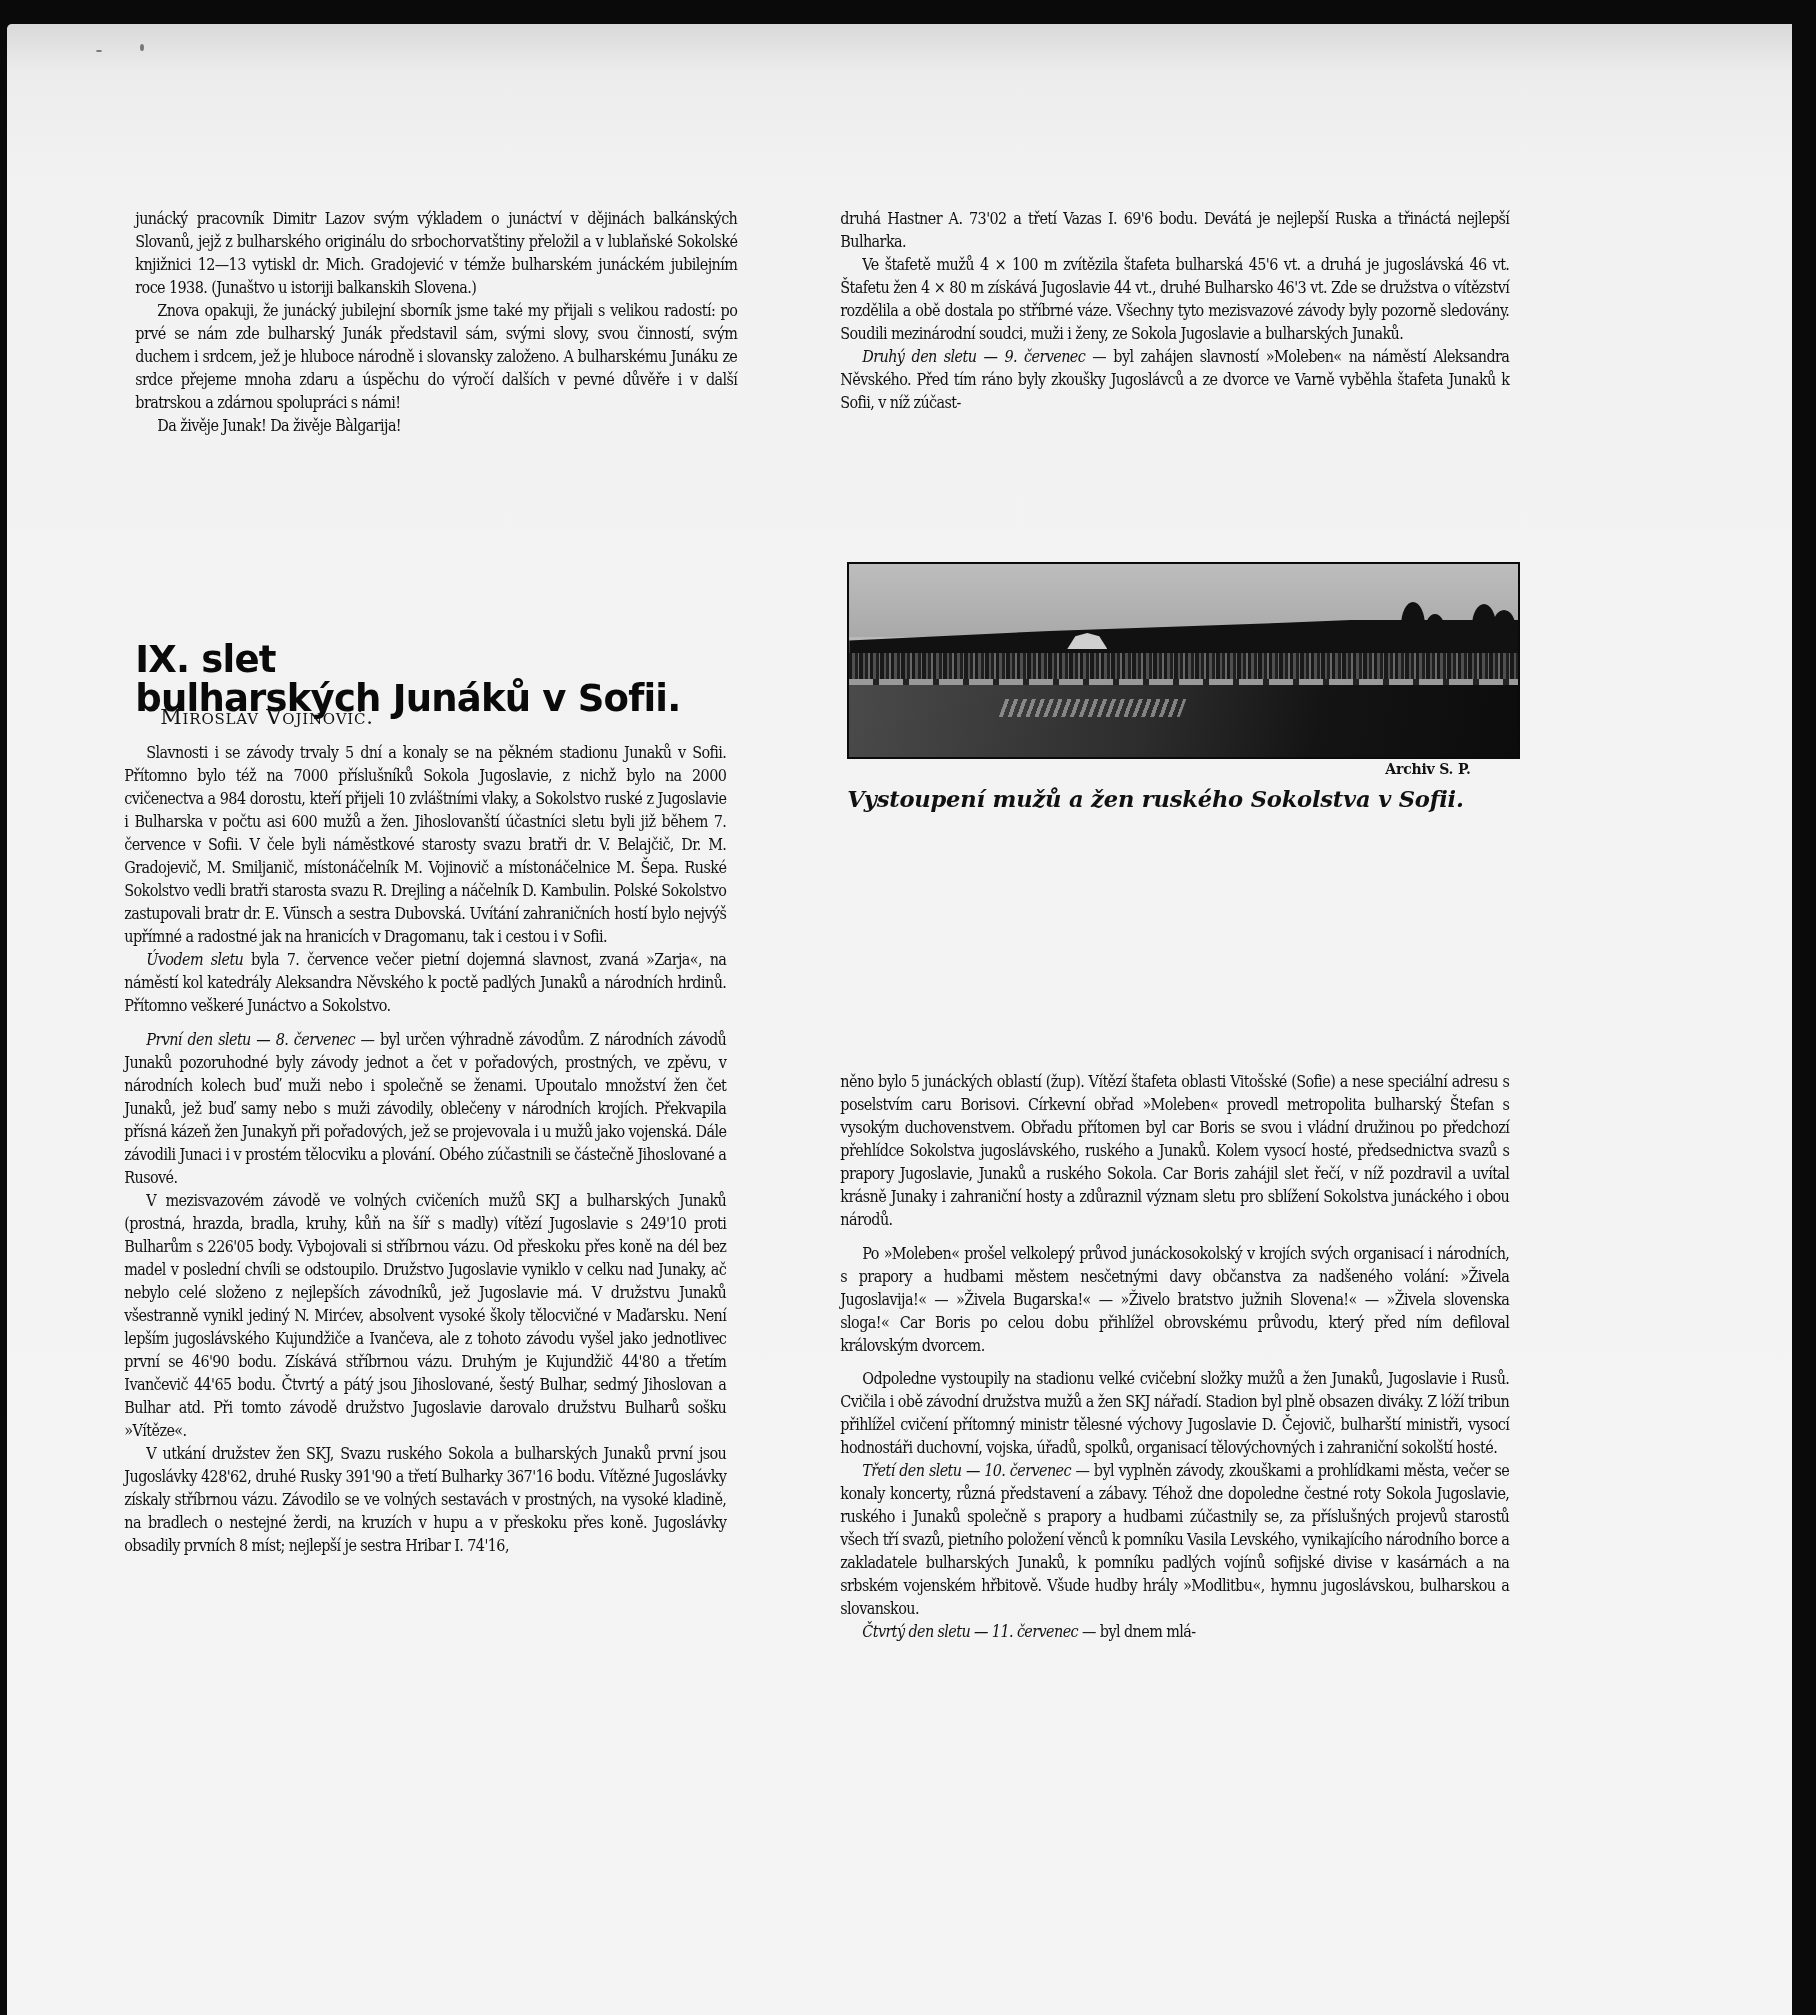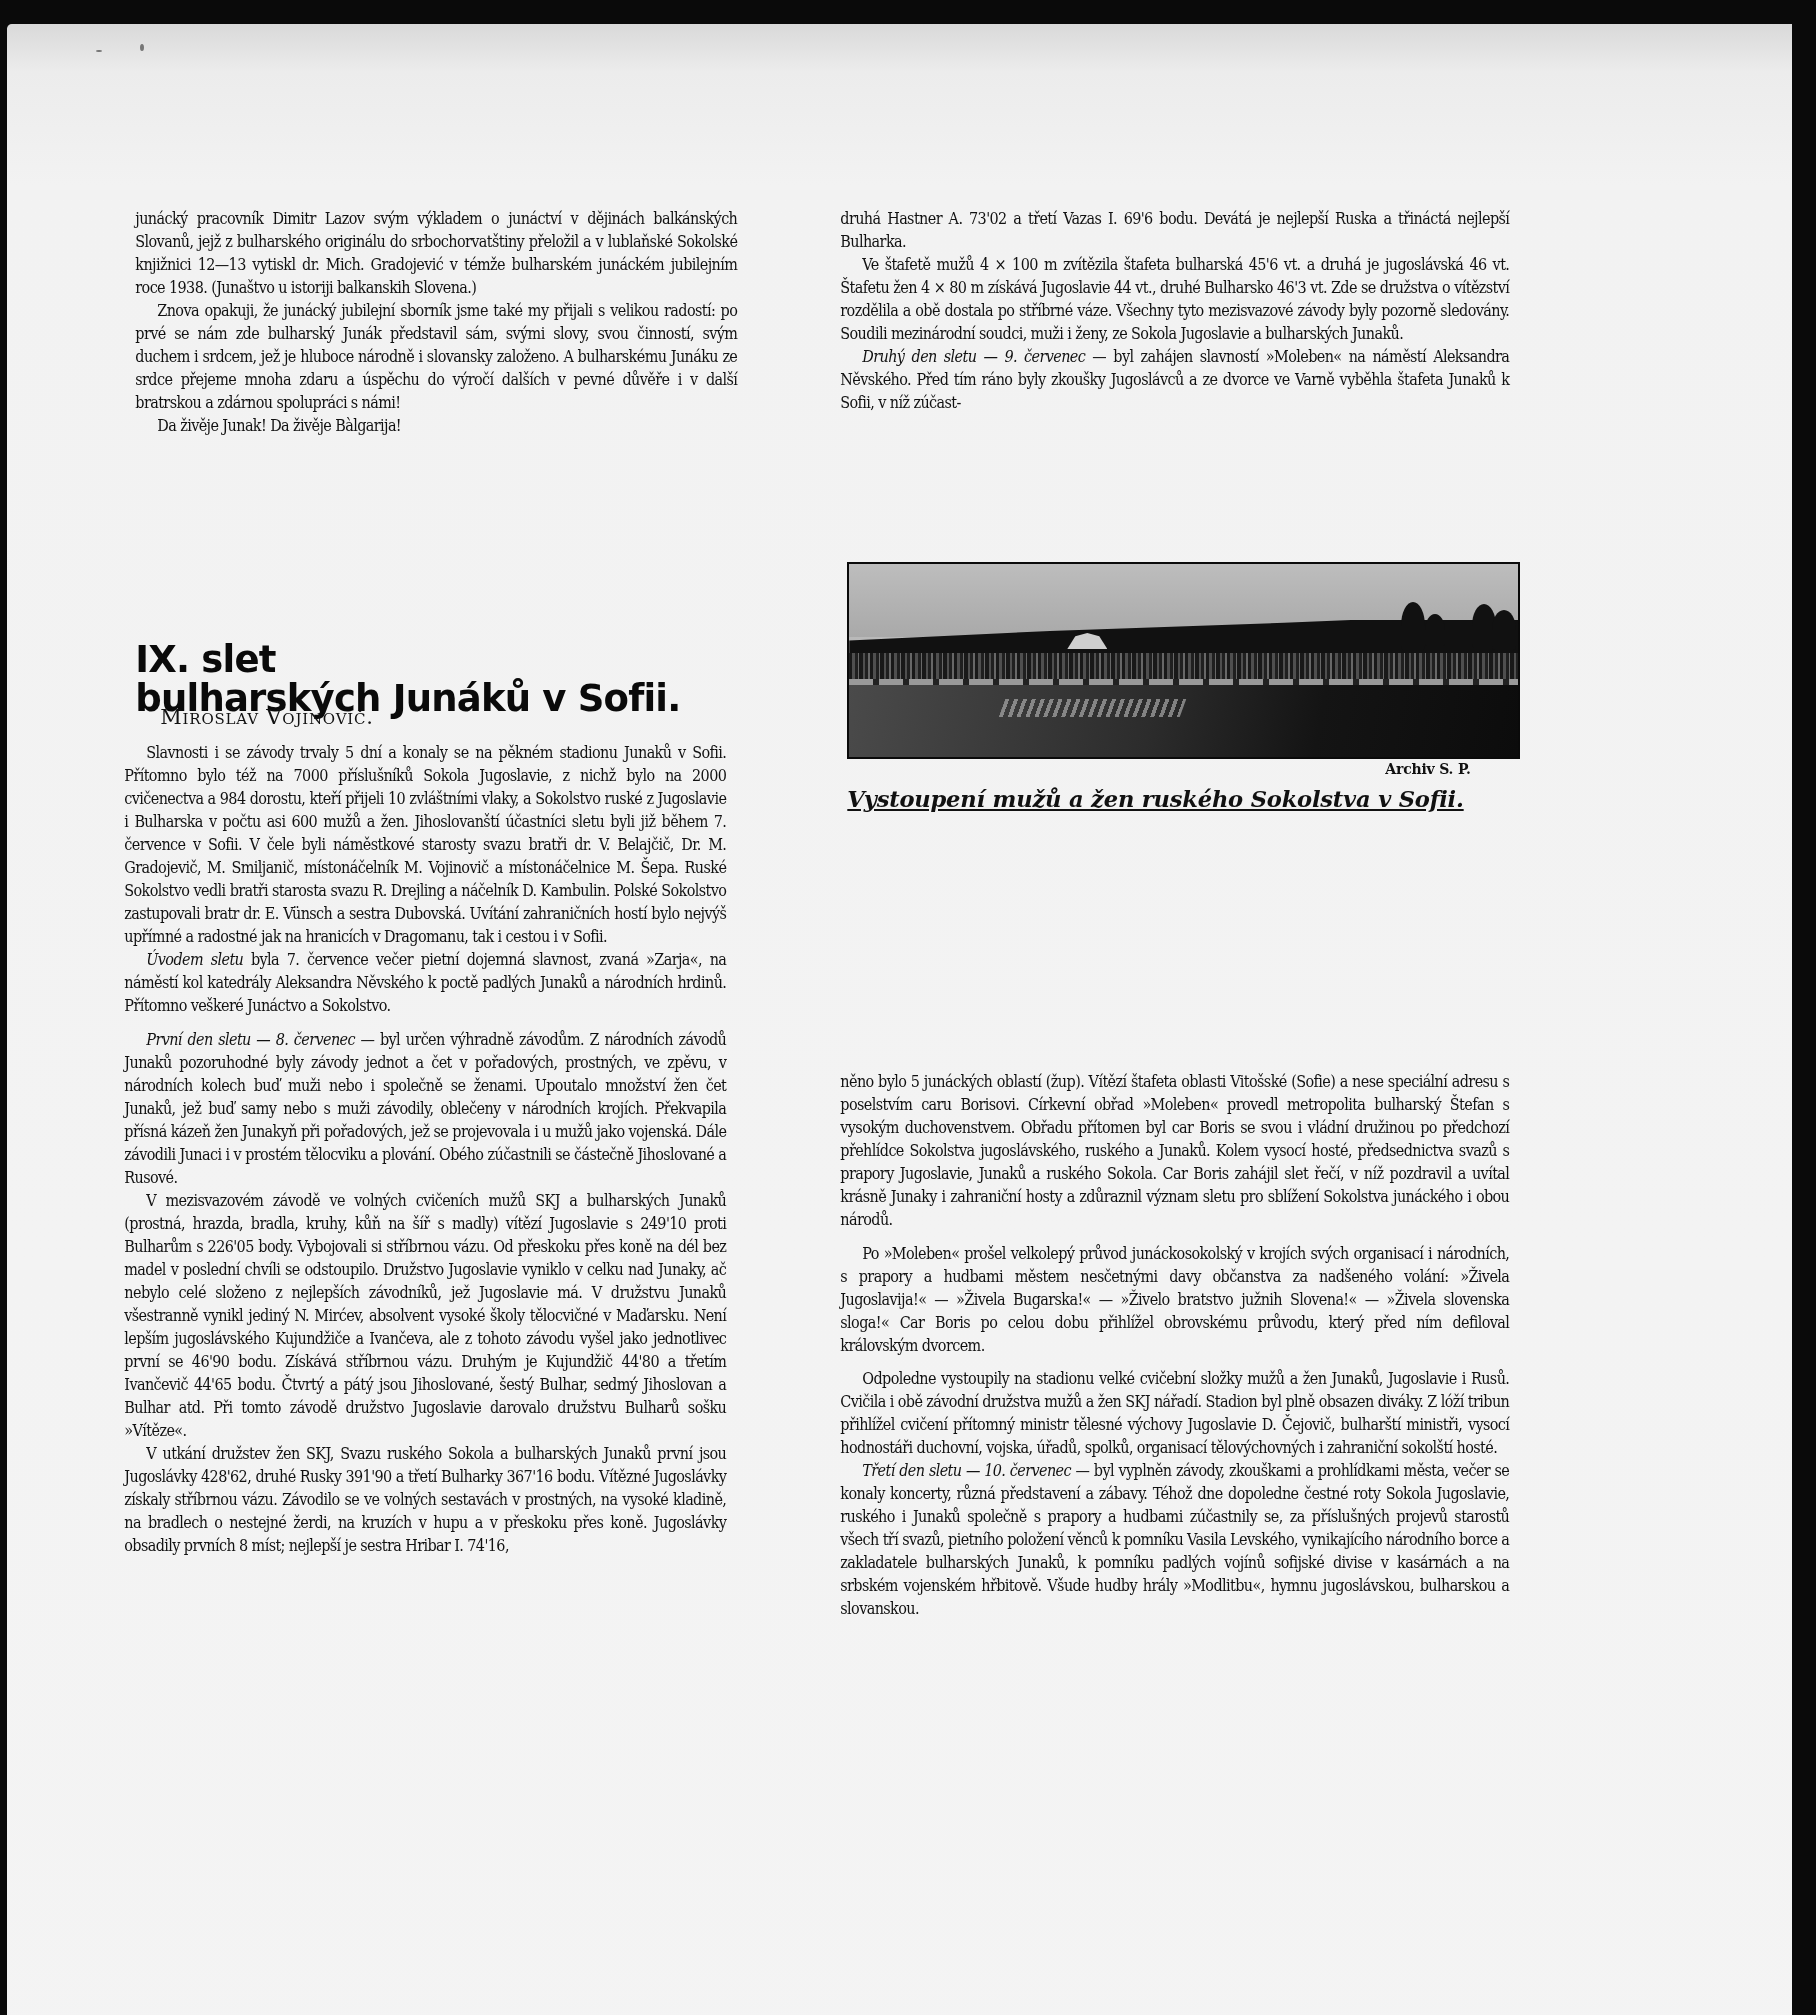--- a/index.html
+++ b/index.html
@@ -58,21 +58,21 @@
   .photo .tent { position:absolute; left:218px; top:69px; width:40px; height:16px;
     background:#cfcfcf; clip-path:polygon(0 100%,20% 20%,50% 0,80% 20%,100% 100%); }
   .photo .gymnasts { position:absolute; left:153px; top:135px; width:181px; height:18px;
     background:repeating-linear-gradient(90deg,#bcbcbc 0 4px,transparent 4px 8.9px); opacity:.6; transform:skewX(-20deg); }
   .credit {
     position:absolute; left:1378px; top:737px; font-size:14px; font-weight:bold;
     letter-spacing:-0.2px; font-family:"DejaVu Serif","Liberation Serif",serif;
   }
   .caption {
     position:absolute; left:840px; top:762px; width:677px;
-    font-size:22.6px; font-style:italic; font-weight:bold; letter-spacing:-0.2px;text-decoration:underline;
+    font-size:22.6px; font-style:italic; font-weight:bold; letter-spacing:-0.2px;
   }
   .speck { position:absolute; background:#777; border-radius:50%; }
 </style>
 </head>
 <body>
 
 <div class="page">
 
   <div class="col left">
     <p>junácký pracovník Dimitr Lazov svým výkladem o junáctví v dějinách balkánských Slovanů, jejž z bulharského originálu do srbochorvatštiny přeložil a v lublaňské Sokolské knjižnici 12—13 vytiskl dr. Mich. Gradojević v témže bulharském junáckém jubilejním roce 1938. (Junaštvo u istoriji balkanskih Slovena.)</p>
@@ -138,19 +138,22 @@
     </p>
     <p class="ind gap">
       <span class="it"></span><span>Po »Moleben« prošel velkolepý průvod junáckosokolský v krojích svých organisací i národních, s prapory a hudbami městem nesčetnými davy občanstva za nadšeného volání: »Živela Jugoslavija!« — »Živela Bugarska!« — »Živelo bratstvo južnih Slovena!« — »Živela slovenska sloga!« Car Boris po celou dobu přihlížel obrovskému průvodu, který před ním defiloval královským dvorcem.</span>
     </p>
     <p class="ind gap">
       <span class="it"></span><span>Odpoledne vystoupily na stadionu velké cvičební složky mužů a žen Junaků, Jugoslavie i Rusů. Cvičila i obě závodní družstva mužů a žen SKJ nářadí. Stadion byl plně obsazen diváky. Z lóží tribun přihlížel cvičení přítomný ministr tělesné výchovy Jugoslavie D. Čejovič, bulharští ministři, vysocí hodnostáři duchovní, vojska, úřadů, spolků, organisací tělovýchovných i zahraniční sokolští hosté.</span>
     </p>
     <p class="ind">
       <span class="it">Třetí den sletu — 10. červenec</span><span> — byl vyplněn závody, zkouškami a prohlídkami města, večer se konaly koncerty, různá představení a zábavy. Téhož dne dopoledne čestné roty Sokola Jugoslavie, ruského i Junaků společně s prapory a hudbami zúčastnily se, za příslušných projevů starostů všech tří svazů, pietního položení věnců k pomníku Vasila Levského, vynikajícího národního borce a zakladatele bulharských Junaků, k pomníku padlých vojínů sofijské divise v kasárnách a na srbském vojenském hřbitově. Všude hudby hrály »Modlitbu«, hymnu jugoslávskou, bulharskou a slovanskou.</span>
     </p>
+    <p class="ind">
+      <span class="it">Čtvrtý den sletu — 11. červenec</span><span> — byl dnem mlá-</span>
+    </p>
   </div>
 
   <div class="speck" style="left:89px;top:26px;width:5.6px;height:2.4px;"></div>
   <div class="speck" style="left:133px;top:20px;width:4px;height:7.3px;"></div>
 
 </div>
 
 
 </body></html>

